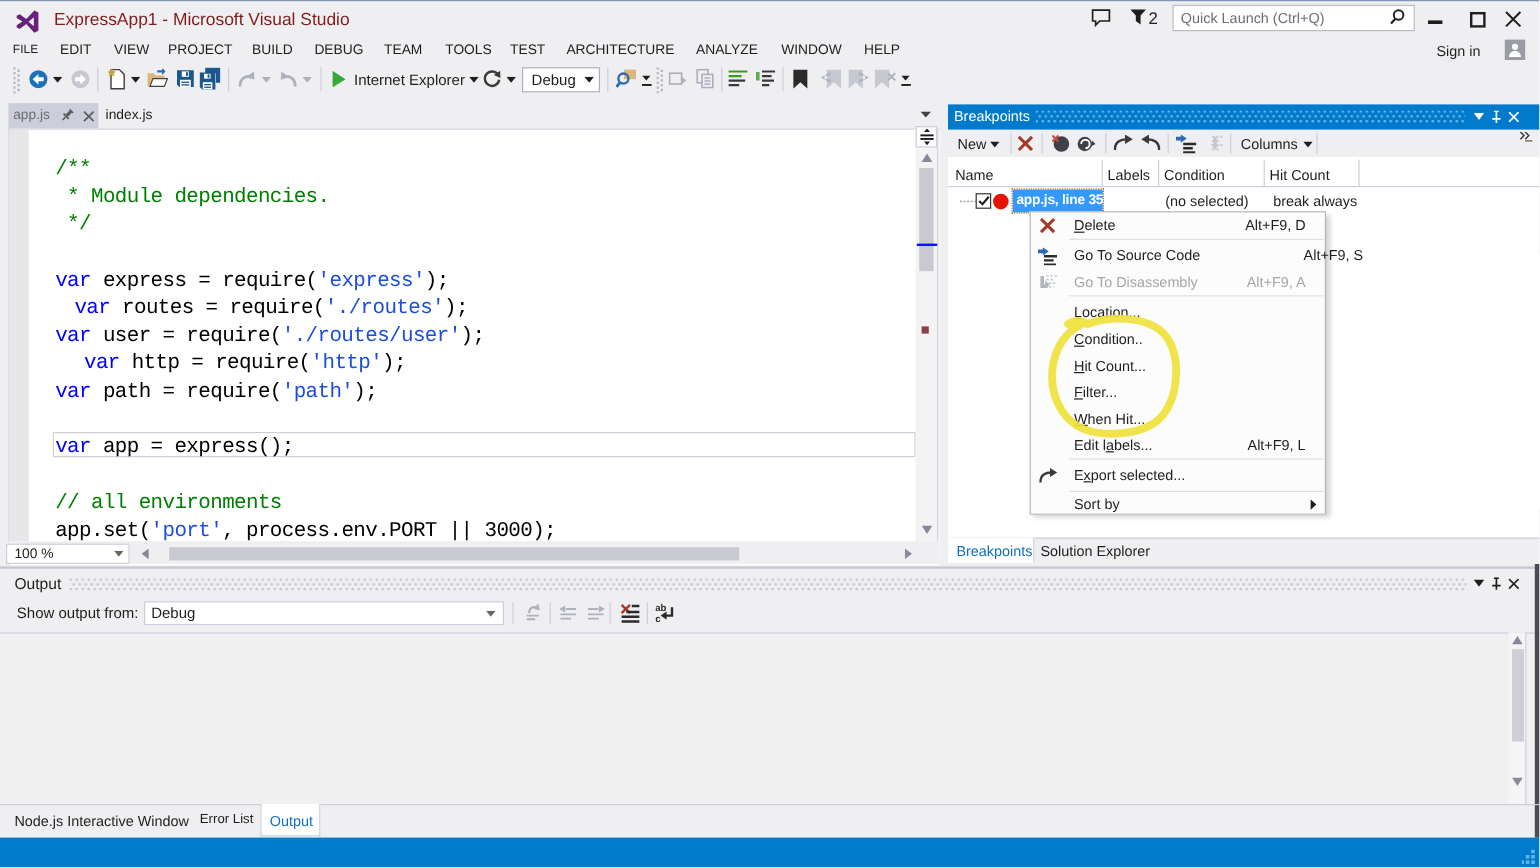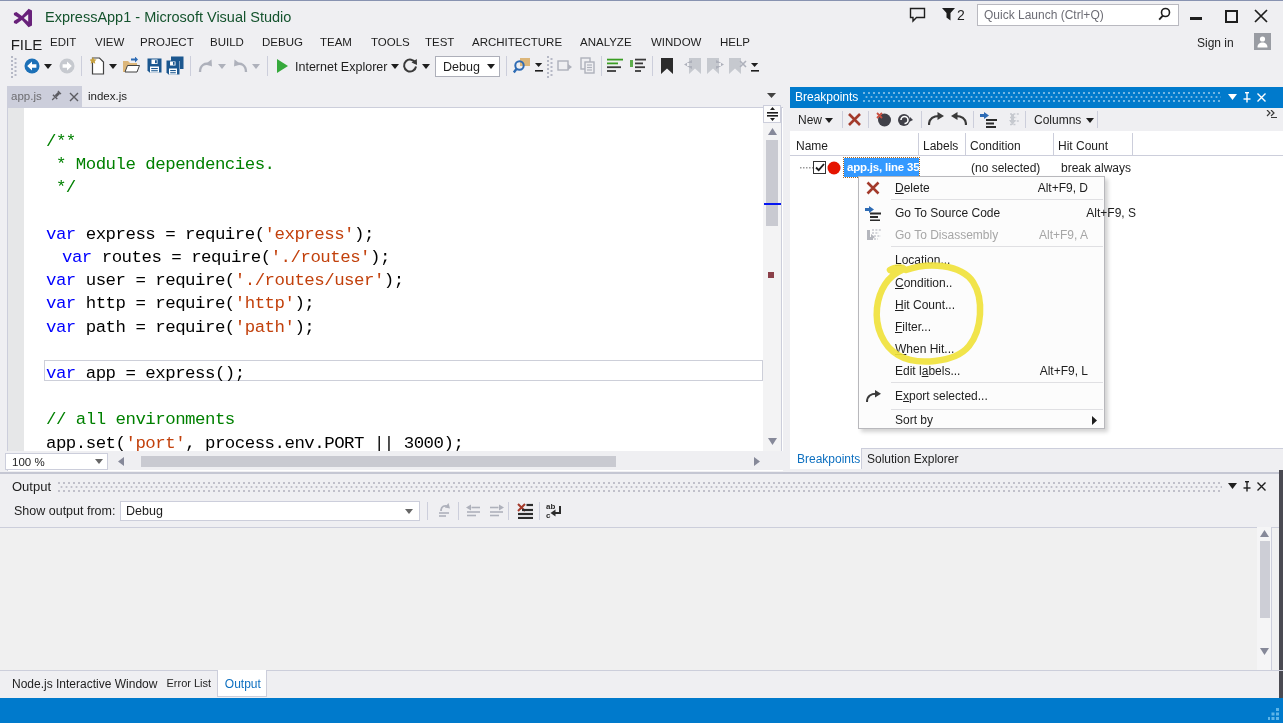--- a/index.html
+++ b/index.html
@@ -1,37 +1,37 @@
 <!DOCTYPE html>
 <html><head>
 <meta charset="utf-8">
 <style>
 html,body{margin:0;padding:0;}
 body{width:1283px;height:723px;overflow:hidden;}
 #root{position:relative;width:1283px;height:723px;background:#EFEFF2;font-family:"Liberation Sans",sans-serif;overflow:hidden;}
 .abs{position:absolute;}
 .mono{font-family:"Liberation Mono",monospace;}
-.k{color:#0000FF}.c{color:#008000}.s{color:#c2410c}
+.k{color:#0000FF}.c{color:#008000}.s{color:#1d4ed8}
 .codeline{position:absolute;left:46px;height:23.2px;line-height:23.2px;font-size:17.4px;letter-spacing:-0.5px;white-space:pre;color:#000;}
 .sep-v{position:absolute;width:1px;background:#CCCEDB;}
 .mi{position:absolute;left:0;width:100%;height:22px;line-height:22px;font-size:12px;color:#1E1E1E;}
 .mi .lbl{position:absolute;left:37px;}
 .mi .sc{position:absolute;right:17px;}
 .msep{position:absolute;left:33px;right:2px;height:1px;background:#E0E0E3;}
 u{text-decoration:underline;}
 </style>
 </head>
 <body>
 <div id="root">
 
 <div class="abs" style="left:0;top:0;width:1283px;height:1px;background:#8893B1;"></div>
 <svg class="abs" style="left:12px;top:8px;" width="21" height="20" viewBox="0 0 21 20">
   <path fill="#68217A" fill-rule="evenodd" d="M1.9,5.1 L4.4,3.9 L9.9,7.9 L16.6,0.8 L20,2.4 L20,17.6 L16.6,19.2 L9.9,12.1 L4.4,16.1 L1.9,14.9 L1.9,13 L6.7,10 L1.9,7 Z M16.2,6.3 L11.8,10.05 L16.2,13.8 Z"></path>
 </svg>
-<div class="abs" style="left:45px;top:9px;font-size:14.5px;color:#14532d;">ExpressApp1 - Microsoft Visual Studio</div>
+<div class="abs" style="left:45px;top:9px;font-size:14.5px;color:#7f1d1d;">ExpressApp1 - Microsoft Visual Studio</div>
 
 <svg class="abs" style="left:909px;top:7px;" width="18" height="16" viewBox="0 0 18 16">
   <path fill="none" stroke="#1E1E1E" stroke-width="1.4" d="M1.5,1.5 h14 v9 h-8 l-3.5,3.5 v-3.5 h-2.5 Z"></path>
 </svg>
 
 <svg class="abs" style="left:941px;top:7px;" width="16" height="15" viewBox="0 0 16 15">
   <path fill="#1E1E1E" d="M1,1 L14,1 L9.5,6 L9.5,13.5 L5.5,10.5 L5.5,6 Z"></path>
 </svg>
 <div class="abs" style="left:957px;top:7px;font-size:14px;color:#1E1E1E;">2</div>
 
@@ -42,21 +42,21 @@
   <line x1="5.8" y1="9.6" x2="2.2" y2="13.6" stroke="#1E1E1E" stroke-width="1.8"></line>
 </svg>
 
 <div class="abs" style="left:1190px;top:17px;width:12px;height:3px;background:#1E1E1E;"></div>
 <div class="abs" style="left:1225px;top:10px;width:9px;height:9px;border:2px solid #1E1E1E;"></div>
 <svg class="abs" style="left:1254px;top:9px;" width="14" height="14" viewBox="0 0 14 14">
   <path stroke="#1E1E1E" stroke-width="1.7" d="M1,1 L13,13 M13,1 L1,13"></path>
 </svg>
 
 <div id="menubar">
-      <div class="abs" style="left:10.7px;top:36px;font-size:15px;color:#1E1E1E;">FILE</div>
+      <div class="abs" style="left:10.7px;top:36px;font-size:10px;color:#1E1E1E;">FILE</div>
       <div class="abs" style="left:50px;top:36px;font-size:11.5px;color:#1E1E1E;">EDIT</div>
       <div class="abs" style="left:95px;top:36px;font-size:11.5px;color:#1E1E1E;">VIEW</div>
       <div class="abs" style="left:140px;top:36px;font-size:11.5px;color:#1E1E1E;">PROJECT</div>
       <div class="abs" style="left:210px;top:36px;font-size:11.5px;color:#1E1E1E;">BUILD</div>
       <div class="abs" style="left:262px;top:36px;font-size:11.5px;color:#1E1E1E;">DEBUG</div>
       <div class="abs" style="left:320px;top:36px;font-size:11.5px;color:#1E1E1E;">TEAM</div>
       <div class="abs" style="left:371px;top:36px;font-size:11.5px;color:#1E1E1E;">TOOLS</div>
       <div class="abs" style="left:425px;top:36px;font-size:11.5px;color:#1E1E1E;">TEST</div>
       <div class="abs" style="left:472px;top:36px;font-size:11.5px;color:#1E1E1E;">ARCHITECTURE</div>
       <div class="abs" style="left:580px;top:36px;font-size:11.5px;color:#1E1E1E;">ANALYZE</div>
@@ -273,21 +273,21 @@
 
 <div class="abs" style="left:44px;top:360px;width:719px;height:21px;background:#FFFFFF;border:1px solid #CDCFD9;box-sizing:border-box;"></div>
 <div id="code">
       <div class="codeline mono" style="top:129.9px;"><span class="c">/**</span></div>
       <div class="codeline mono" style="top:153.1px;"><span class="c"> * Module dependencies.</span></div>
       <div class="codeline mono" style="top:176.3px;"><span class="c"> */</span></div>
       <div class="codeline mono" style="top:199.5px;"></div>
       <div class="codeline mono" style="top:222.7px;"><span class="k">var</span> express = require(<span class="s">'express'</span>);</div>
       <div class="codeline mono" style="top:245.9px;margin-left:16px;"><span class="k">var</span> routes = require(<span class="s">'./routes'</span>);</div>
       <div class="codeline mono" style="top:269.1px;"><span class="k">var</span> user = require(<span class="s">'./routes/user'</span>);</div>
-      <div class="codeline mono" style="top:292.3px;"><span class="k">var</span> http = require(<span class="s">'http'</span>);</div>
+      <div class="codeline mono" style="top:292.3px;margin-left:24px;"><span class="k">var</span> http = require(<span class="s">'http'</span>);</div>
       <div class="codeline mono" style="top:315.5px;"><span class="k">var</span> path = require(<span class="s">'path'</span>);</div>
       <div class="codeline mono" style="top:338.7px;"></div>
       <div class="codeline mono" style="top:361.9px;"><span class="k">var</span> app = express();</div>
       <div class="codeline mono" style="top:385.1px;"></div>
       <div class="codeline mono" style="top:408.3px;"><span class="c">// all environments</span></div>
       <div class="codeline mono" style="top:431.5px;">app.set(<span class="s">'port'</span>, process.env.PORT || 3000);</div>
     </div>
 
 <div class="abs" style="left:763px;top:108px;width:19px;height:343px;background:#F3F3F4;border-right:1px solid #CCCEDB;box-sizing:border-box;"></div>
 <div class="abs" style="left:763px;top:105px;width:18px;height:18px;background:#FCFCFC;border:1px solid #CCCEDB;box-sizing:border-box;"></div>

